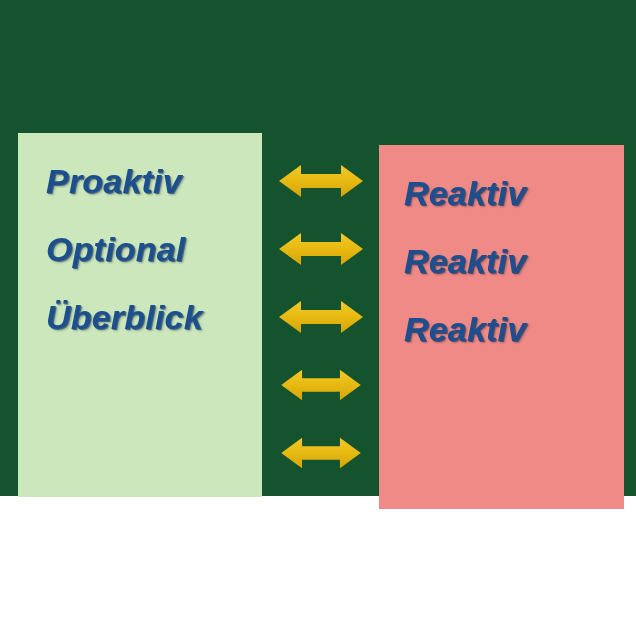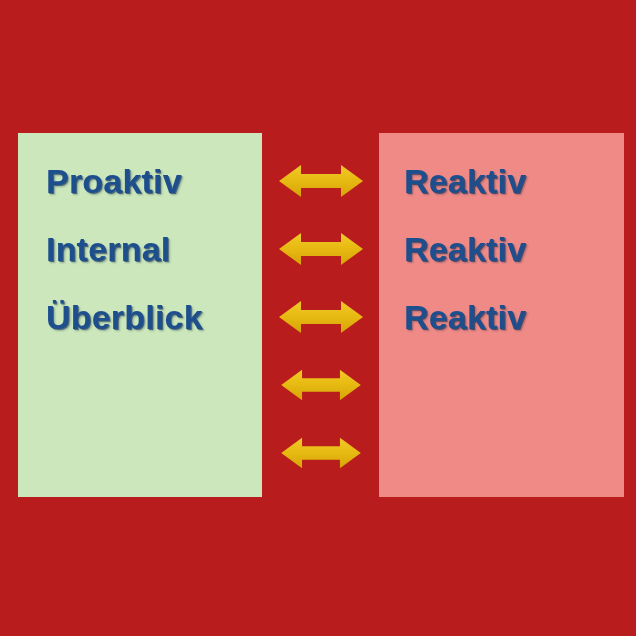--- a/index.html
+++ b/index.html
@@ -10,22 +10,23 @@
     width: 636px;
     height: 636px;
     background: #ffffff;
     font-family: "Liberation Sans", sans-serif;
     overflow: hidden;
   }
 
   #diagram {
     position: relative;
     width: 636px;
-    height: 636px;
-    background: #b91c1c;
+    height: 496px;
+    background: #14532d;
+    font-style: italic;
   }
 
   .panel {
     position: absolute;
     top: 133px;
     height: 364px;
     box-sizing: border-box;
     display: flex;
     flex-direction: column;
     justify-content: flex-start;
@@ -35,20 +36,21 @@
   #panel-left {
     left: 18px;
     width: 244px;
     background: #cbe7bb;
   }
 
   #panel-right {
     left: 379px;
     width: 245px;
     background: #f08a86;
+    margin-top: 12px;
   }
 
   .panel-row {
     height: 68px;
     display: flex;
     align-items: center;
   }
 
   .panel-label {
     font-family: "Liberation Sans", sans-serif;
@@ -102,21 +104,21 @@
 </head>
 <body>
 
 <div id="diagram">
 
   <div id="panel-left" class="panel">
     <div class="panel-row">
       <span class="panel-label">Proaktiv</span>
     </div>
     <div class="panel-row">
-      <span class="panel-label">Internal</span>
+      <span class="panel-label">Optional</span>
     </div>
     <div class="panel-row">
       <span class="panel-label">Überblick</span>
     </div>
   </div>
 
   <div id="arrow-column">
     <div class="arrow-row">
       <span class="arrow-icon">
         <svg width="84" height="38" viewBox="0 0 84 38" aria-hidden="true">

